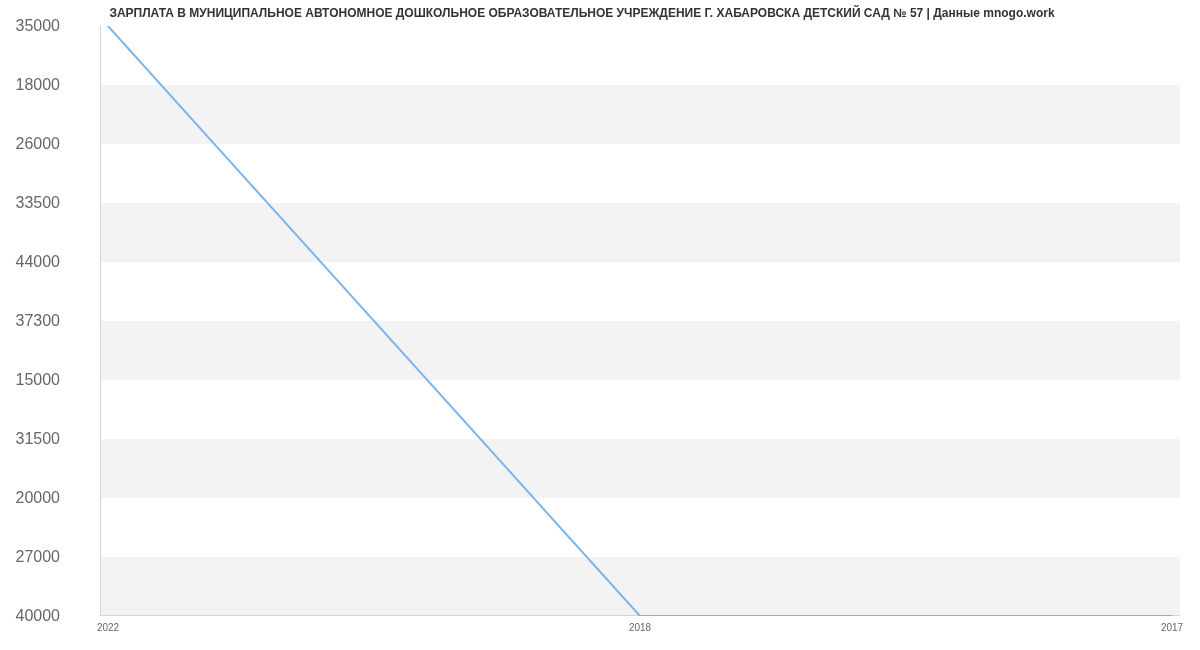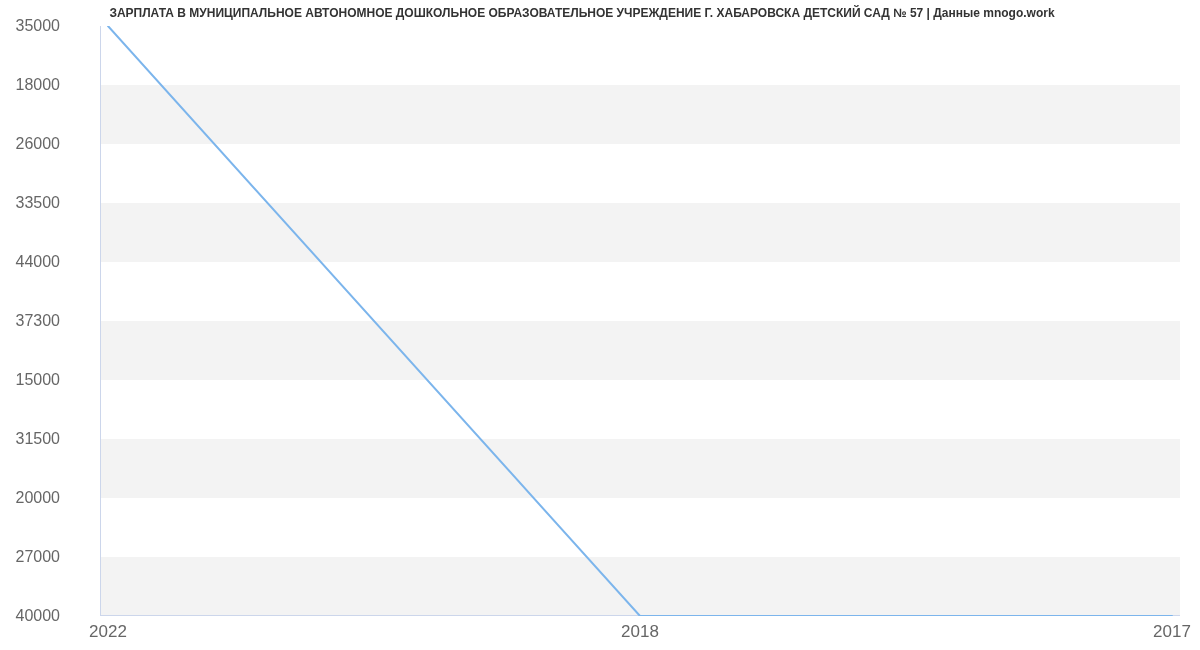--- a/index.html
+++ b/index.html
@@ -45,21 +45,21 @@
     text-align: right;
     width: 90px;
     color: #666;
     font-size: 16px;
     transform: translateY(-50%);
   }
   .x-tick {
     position: absolute;
     top: 622px;
     color: #666;
-    font-size: 17px;
+    font-size: 10px;
     transform: translateX(-50%);
   }
 </style>
 </head>
 <body>
 
 <div class="chart-wrap">
   <div class="title">ЗАРПЛАТА В МУНИЦИПАЛЬНОЕ АВТОНОМНОЕ ДОШКОЛЬНОЕ ОБРАЗОВАТЕЛЬНОЕ УЧРЕЖДЕНИЕ Г. ХАБАРОВСКА ДЕТСКИЙ САД № 57 | Данные mnogo.work</div>
 
   <div class="y-tick" style="top:616px">40000</div>

